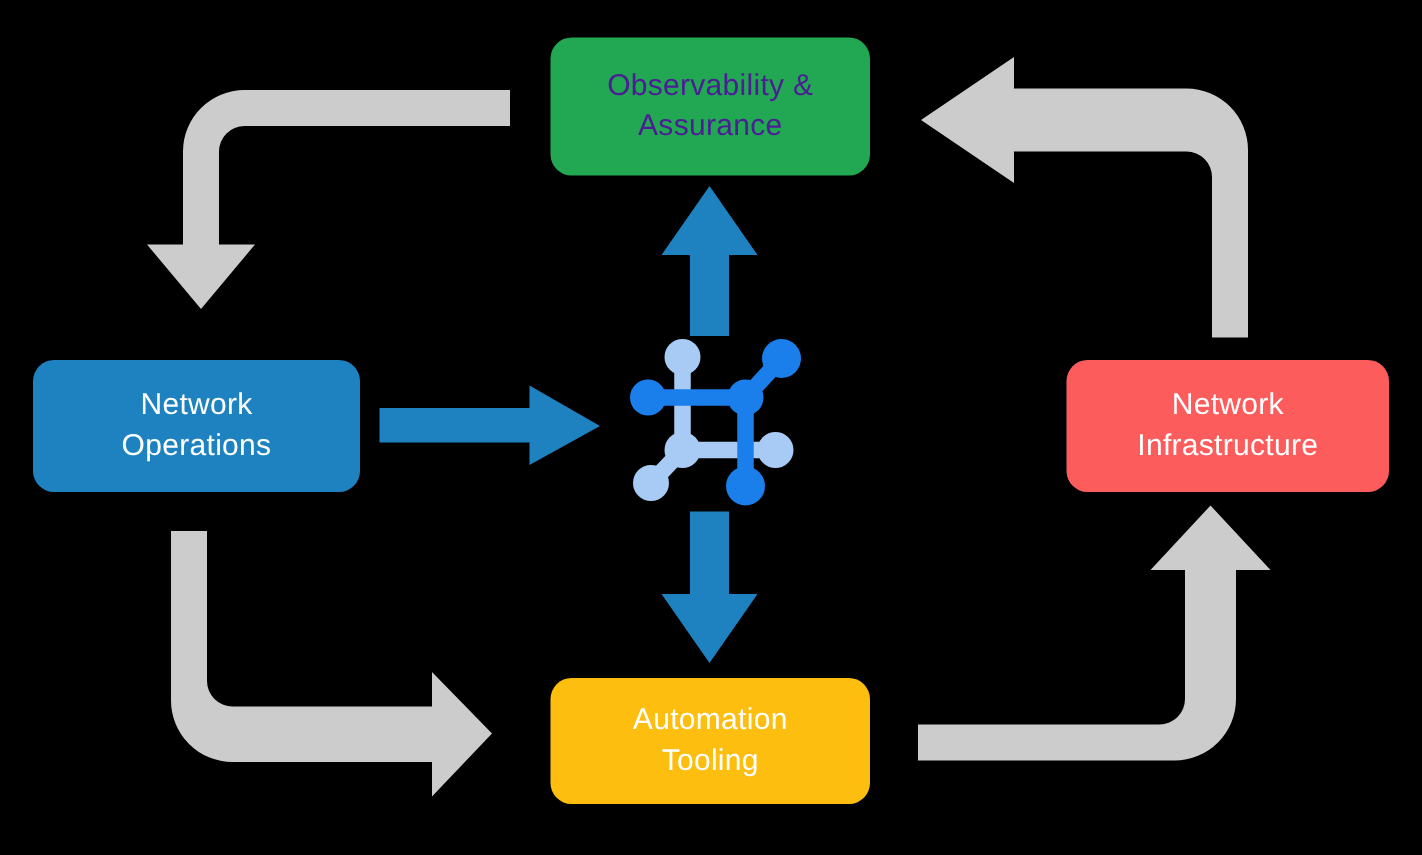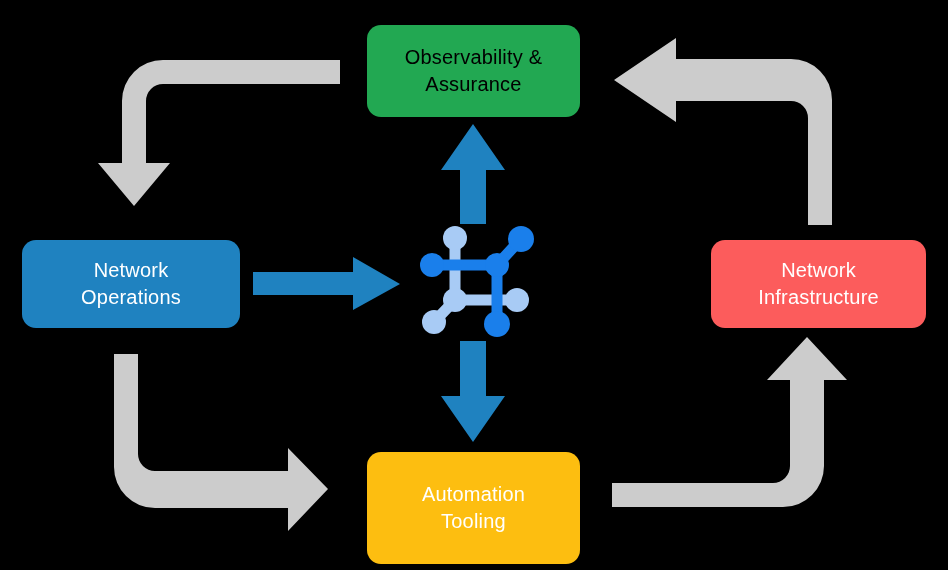--- a/index.html
+++ b/index.html
@@ -36,21 +36,21 @@
     box-sizing: border-box;
     padding: 6px 10px;
   }
   .node-box .label {
     white-space: pre-line;
     display: block;
   }
   #box-observability { left: 367px; top: 25px;  width: 213px; height: 92px; }
   #box-operations    { left: 22px;  top: 240px; width: 218px; height: 88px; }
   #box-infrastructure{ left: 711px; top: 240px; width: 215px; height: 88px; }
-  #box-automation    { left: 367px; top: 452px; width: 213px; height: 112px; }
+  #box-automation    { left: 367px; top: 452px; width: 213px; height: 84px; }
 </style>
 </head>
 <body>
 
 <div id="stage" style="background: rgb(0, 0, 0);">
 
   <svg class="layer" viewBox="0 0 948 570">
 
     <path fill="#CCCCCC" d="M 340,60 L 163,60 A 41,41 0 0 0 122,101 L 122,163 L 98,163 L 134,206 L 170,163 L 146,163 L 146,101 A 17,17 0 0 1 163,84 L 340,84 Z"></path>
 
@@ -86,21 +86,21 @@
       <circle cx="432" cy="265" r="12" fill="#1A7FEB"></circle>
       <circle cx="497" cy="265" r="12" fill="#1A7FEB"></circle>
       <circle cx="521" cy="239" r="13" fill="#1A7FEB"></circle>
       <circle cx="455" cy="300" r="12" fill="#A8CBF5"></circle>
       <circle cx="517" cy="300" r="12" fill="#A8CBF5"></circle>
       <circle cx="434" cy="322" r="12" fill="#A8CBF5"></circle>
       <circle cx="497" cy="324" r="13" fill="#1A7FEB"></circle>
     </g>
   </svg>
 
-  <div class="node-box" id="box-observability" style="background: rgb(34, 168, 82); color: #000000;">
+  <div class="node-box" id="box-observability" style="background: rgb(34, 168, 82); color: #4c1d95;">
     <span class="label">Observability &amp;
 Assurance</span>
   </div>
 
   <div class="node-box" id="box-operations" style="background: rgb(31, 130, 192); color: rgb(255, 255, 255);">
     <span class="label">Network
 Operations</span>
   </div>
 
   <div class="node-box" id="box-infrastructure" style="background: rgb(252, 92, 92); color: rgb(255, 255, 255);">

